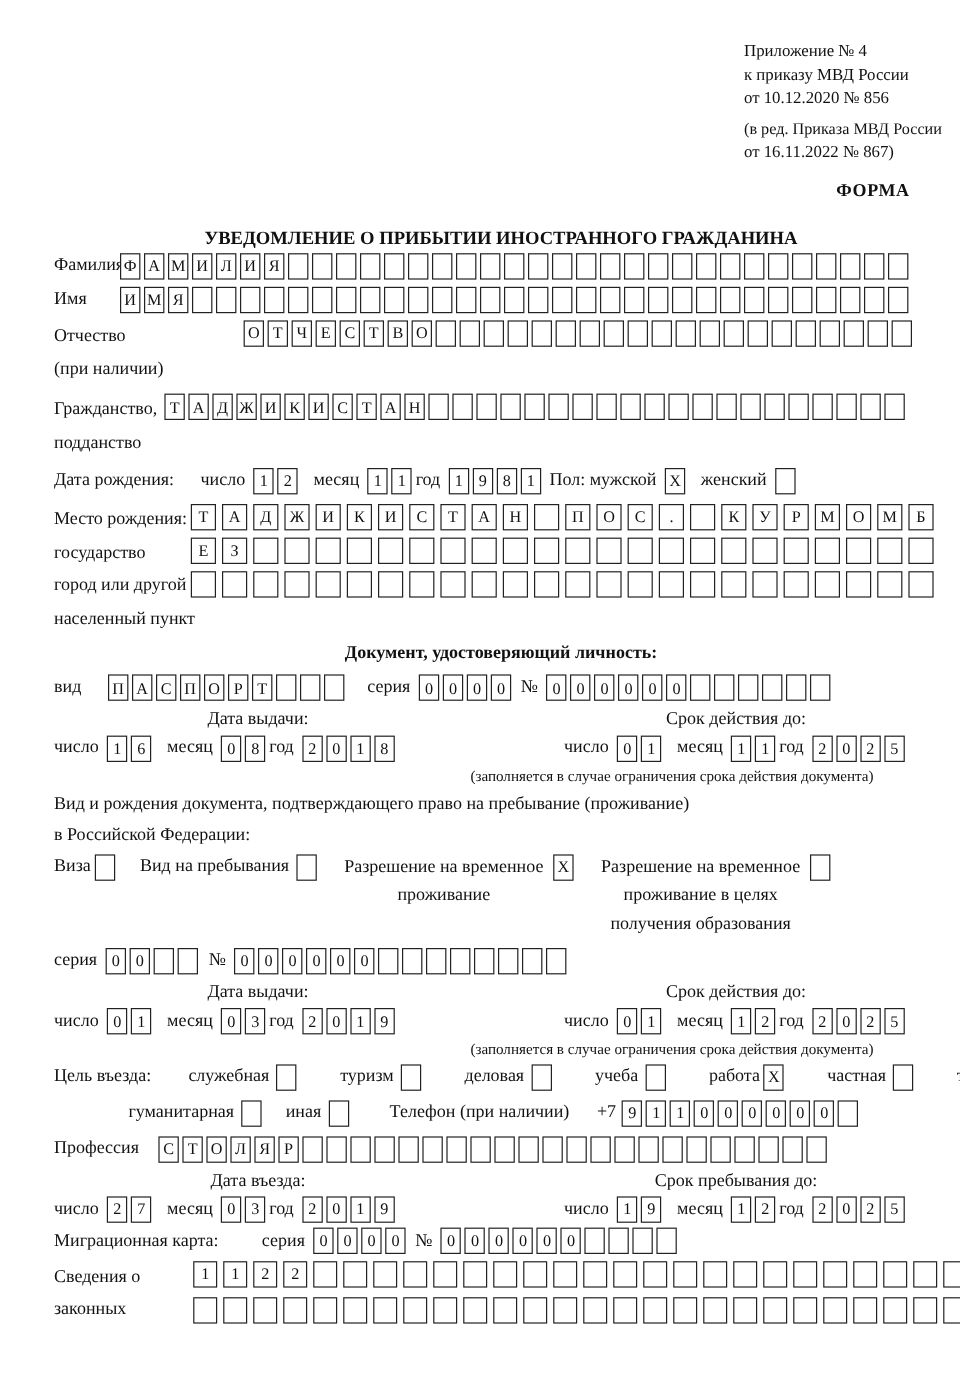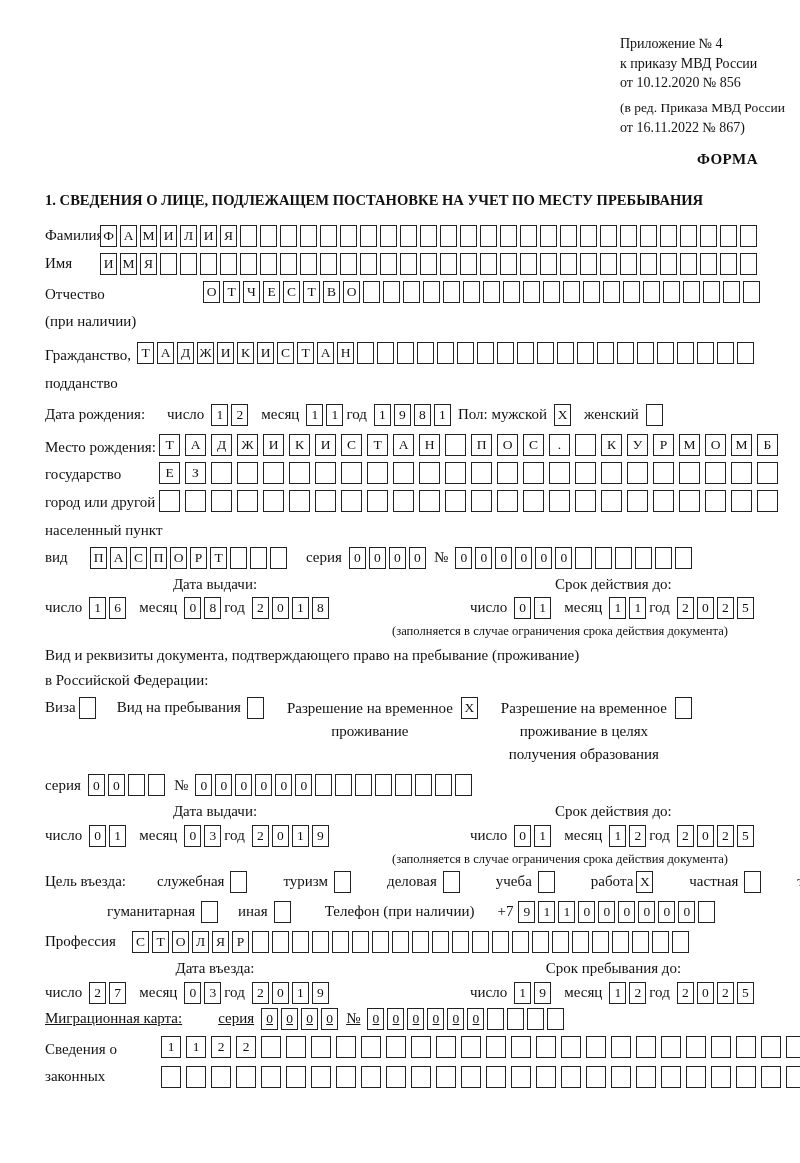--- a/index.html
+++ b/index.html
@@ -80,23 +80,23 @@
   <div class="ref-block">
     <div>Приложение № 4</div>
     <div>к приказу МВД России</div>
     <div>от 10.12.2020 № 856</div>
     <div class="amend">(в ред. Приказа МВД России</div>
     <div>от 16.11.2022 № 867)</div>
   </div>
   <div class="forma">ФОРМА</div>
 
   <div class="title">
-  </div>
-
-  <div class="sec-heading">1. СВЕДЕНИЯ О ЛИЦЕ, ПОДЛЕЖАЩЕМ ПОСТАНОВКЕ НА УЧЕТ ПО МЕСТУ ПРЕБЫВАНИЯ</div>
+    <div>УВЕДОМЛЕНИЕ О ПРИБЫТИИ ИНОСТРАННОГО ГРАЖДАНИНА</div>
+  </div>
+
 
   <div class="row">
     <span class="lbl w55">Фамилия</span>
     <span class="boxes">
         <span class="cell">Ф</span>
         <span class="cell">А</span>
         <span class="cell">М</span>
         <span class="cell">И</span>
         <span class="cell">Л</span>
         <span class="cell">И</span>
@@ -357,20 +357,21 @@
           <span class="cell"></span>
           <span class="cell"></span>
           <span class="cell"></span>
           <span class="cell"></span>
           <span class="cell"></span>
           <span class="cell"></span>
         </div>
     </div>
   </div>
 
+  <div class="doc-heading">Документ, удостоверяющий личность:</div>
 
   <div class="row">
     <span class="lbl" style="width:38px;">вид</span>
     <span class="boxes">
         <span class="cell">П</span>
         <span class="cell">А</span>
         <span class="cell">С</span>
         <span class="cell">П</span>
         <span class="cell">О</span>
         <span class="cell">Р</span>
@@ -444,21 +445,21 @@
             <span class="cell">2</span>
             <span class="cell">0</span>
             <span class="cell">2</span>
             <span class="cell">5</span>
           </span>
       </div>
       <div class="dg-note">(заполняется в случае ограничения срока действия документа)</div>
     </div>
   </div>
 
-  <div class="intro" style="margin-top:6px;">Вид и реквизиты документа, подтверждающего право на пребывание (проживание)</div>
+  <div class="intro" style="margin-top:6px;">Вид и рождения документа, подтверждающего право на пребывание (проживание)</div>
   <div class="intro">в Российской Федерации:</div>
 
   <div class="opts-row">
     <span class="opt">
       <span class="lbl" style="margin-right:3px;">Виза</span>
       <span class="boxes">
           <span class="cell"></span>
         </span>
     </span>
     <span class="opt" style="margin-left:18px;">
@@ -711,21 +712,21 @@
         <span class="boxes">
             <span class="cell">2</span>
             <span class="cell">0</span>
             <span class="cell">2</span>
             <span class="cell">5</span>
           </span>
       </div>
     </div>
   </div>
 
-  <div class="row" style="margin-top:4px;text-decoration:underline;">
+  <div class="row" style="margin-top:4px;">
     <span class="lbl mig-label">Миграционная карта:</span>
     <span class="lbl">серия</span>
     <span class="boxes">
         <span class="cell">0</span>
         <span class="cell">0</span>
         <span class="cell">0</span>
         <span class="cell">0</span>
       </span>
     <span class="lbl" style="margin-left:5px;">№</span>
     <span class="boxes">

